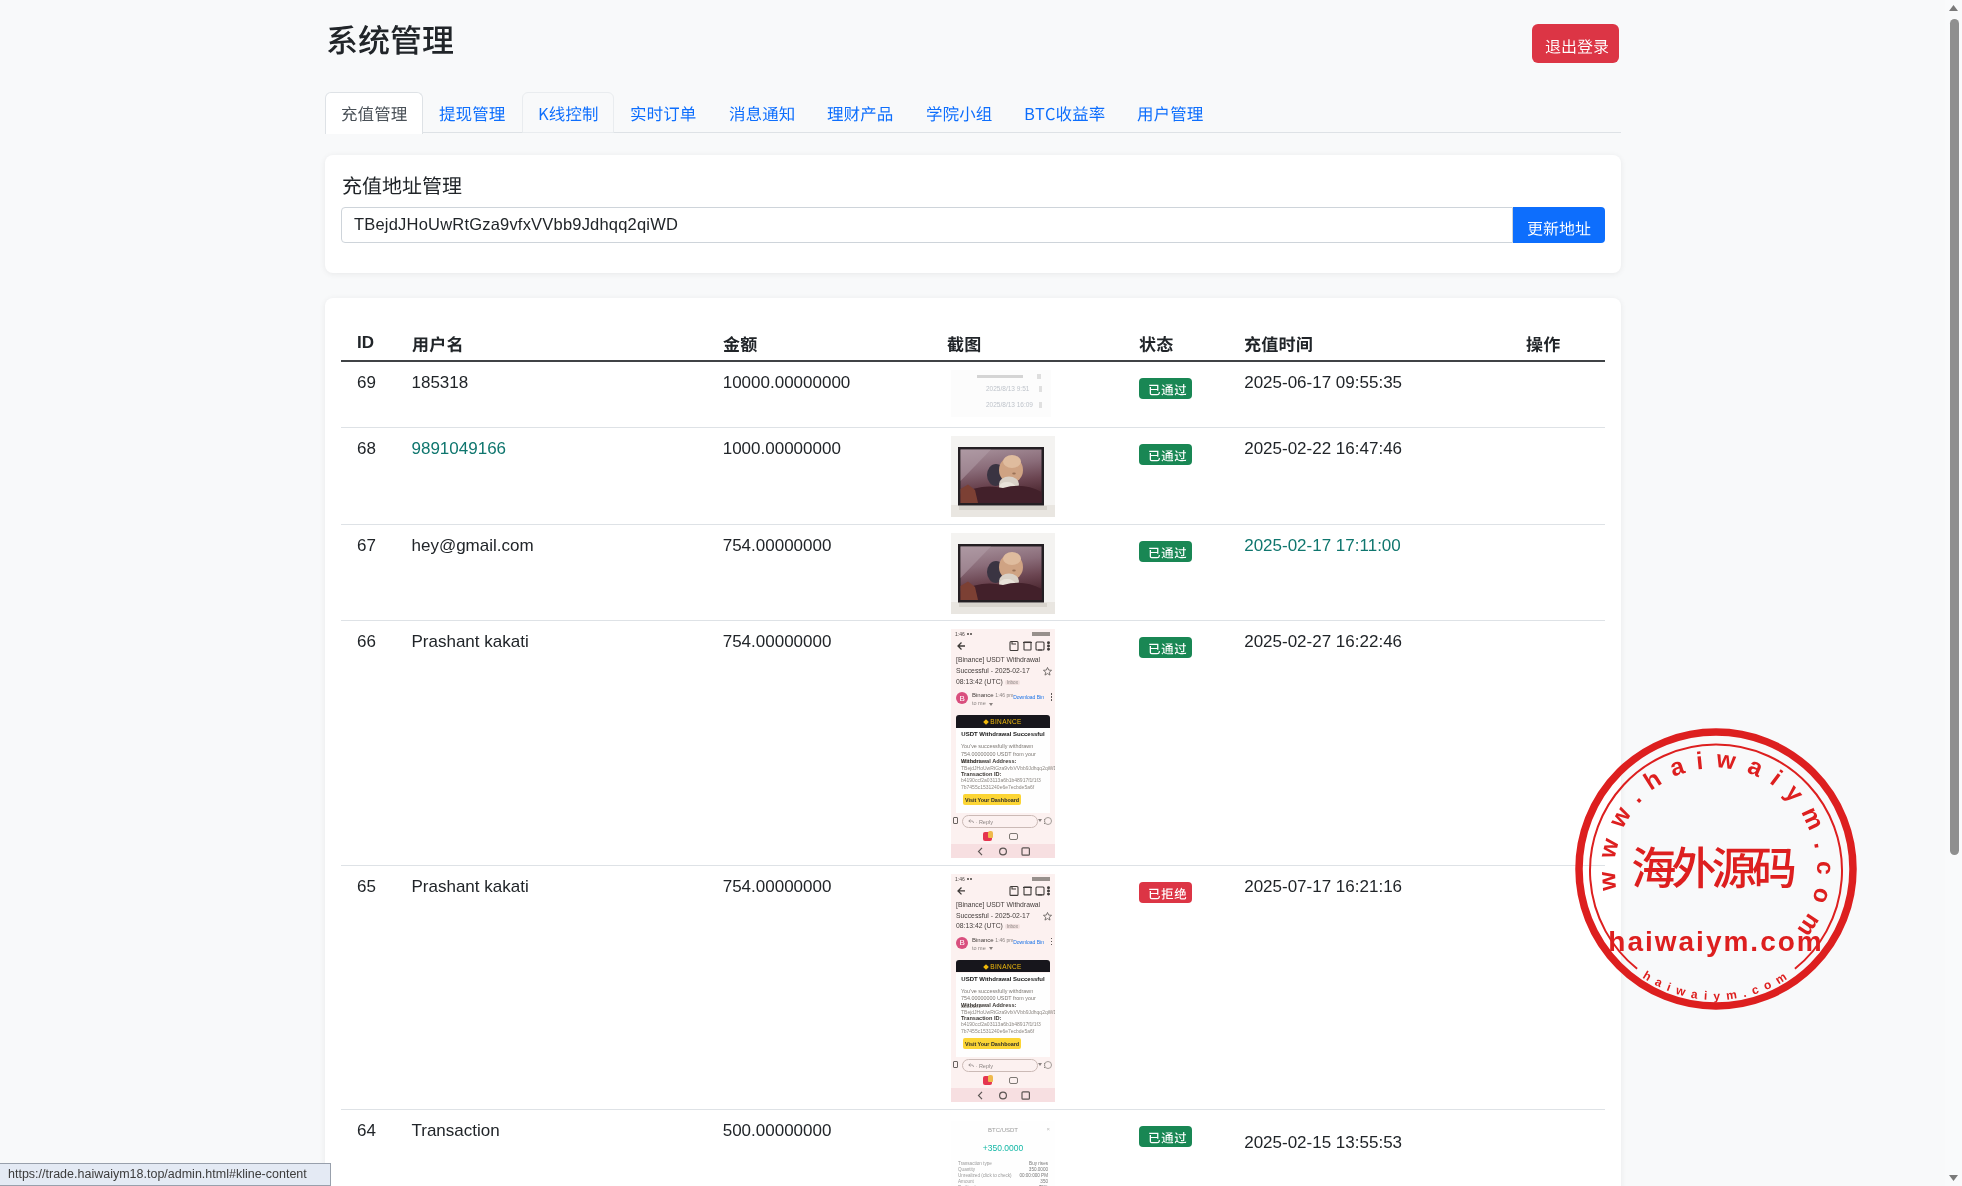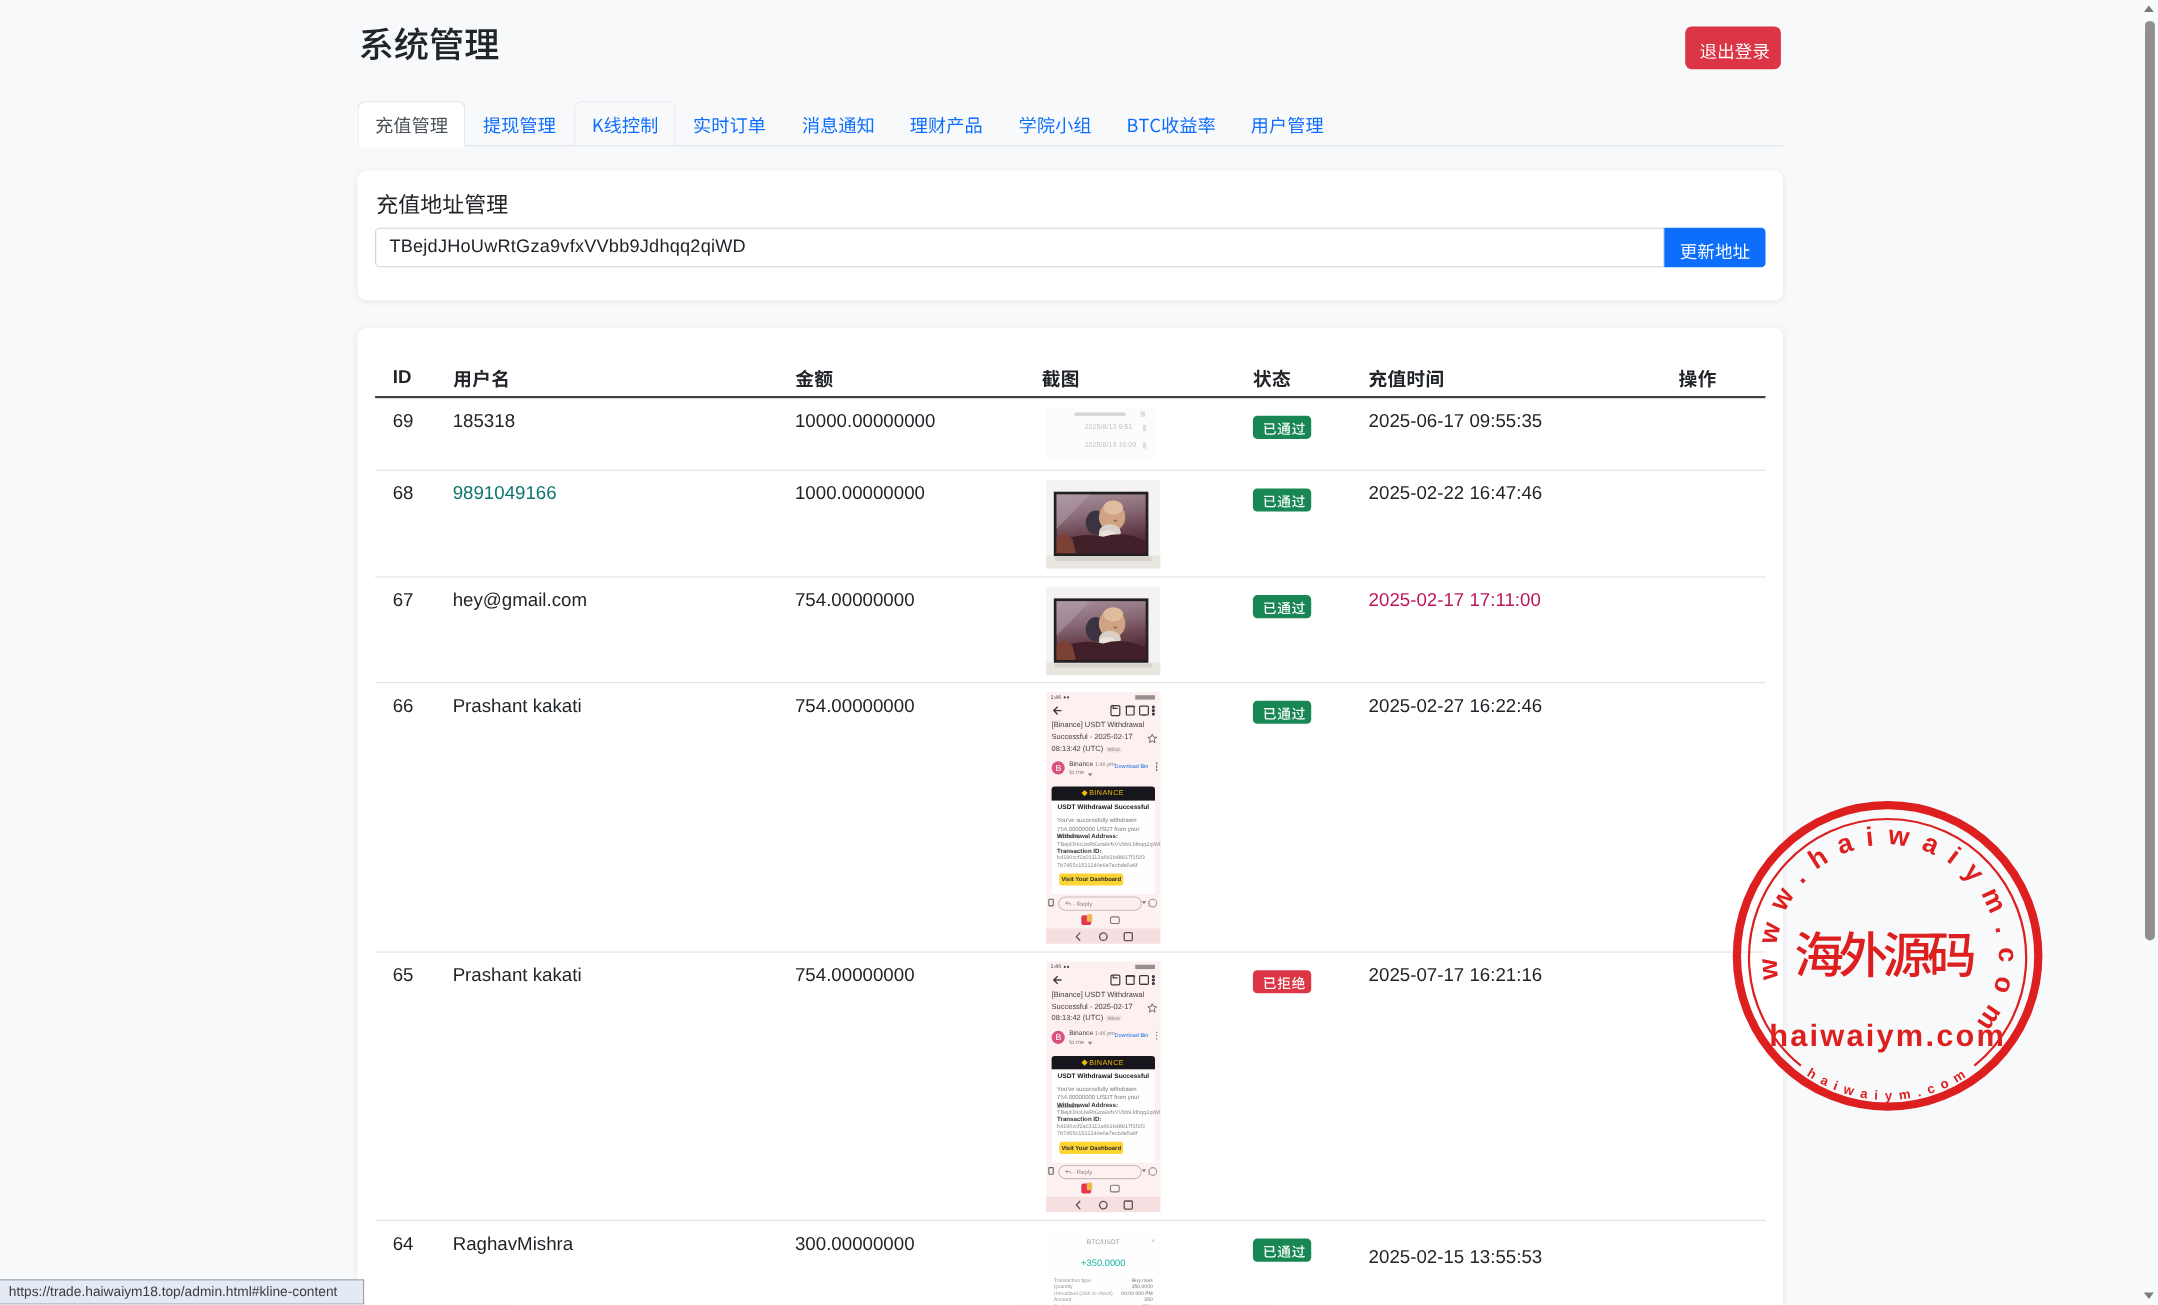--- a/index.html
+++ b/index.html
@@ -165,21 +165,21 @@
 <ellipse cx="58" cy="48" rx="10" ry="7.5" fill="#d9d1c7"></ellipse>
 <ellipse cx="56" cy="51" rx="8" ry="5" fill="#e9e3da"></ellipse>
 <path d="M9.5 67 L9.5 58 Q30 47 52 52 Q72 46 90.5 56 L90.5 67 Z" fill="#42202a"></path>
 <path d="M9.5 67 L9.5 53 L17 48.5 L24 54 L27 67 Z" fill="#7c4034"></path>
 <ellipse cx="63" cy="37.5" rx="1.8" ry="1" fill="#9b7257"></ellipse>
 </svg></div>
 <div class="abs" style="left:341px;top:620px;width:1264px;height:1px;background:#dee2e6"></div>
 <div class="abs" style="left:357px;top:537px;font-size:17px;line-height:17px;color:#212529">67</div>
 <div class="abs" style="left:411.5px;top:537px;font-size:17px;line-height:17px;color:#212529">hey@gmail.com</div>
 <div class="abs" style="left:722.7px;top:537px;font-size:17px;line-height:17px;color:#212529">754.00000000</div>
-<div class="abs" style="left:1244.2px;top:537px;font-size:17px;line-height:17px;color:#be185d">2025-02-17 17:11:00</div>
+<div class="abs" style="left:1244.2px;top:537px;font-size:17px;line-height:17px;color:#0f766e">2025-02-17 17:11:00</div>
 <div class="abs" style="left:1139px;top:540.5px;width:52.5px;height:21.5px;background:#198754;border-radius:4px"></div>
 <svg width="39.3" height="18.1" viewBox="0 0 39.3 18.1" style="position:absolute;left:1148.0px;top:542.5px;overflow:visible">
     <g transform="translate(0,14.5)">
       <path d="M1.7 -7.5H3.0V-1.4Q3.0 -1.0 3.1 -0.8Q3.2 -0.6 3.6 -0.5Q3.9 -0.5 4.6 -0.5Q4.8 -0.5 5.2 -0.5Q5.7 -0.5 6.2 -0.5Q6.8 -0.5 7.3 -0.5Q7.9 -0.5 8.4 -0.5Q8.8 -0.5 9.1 -0.5Q9.6 -0.5 9.9 -0.6Q10.2 -0.7 10.4 -0.9Q10.5 -1.2 10.6 -1.6Q10.7 -2.1 10.8 -2.8Q11.0 -2.7 11.2 -2.6Q11.4 -2.5 11.6 -2.4Q11.8 -2.4 12.0 -2.3Q11.9 -1.5 11.7 -0.9Q11.6 -0.3 11.2 0.1Q10.9 0.4 10.4 0.6Q9.9 0.7 9.1 0.7Q9.0 0.7 8.6 0.7Q8.3 0.7 7.8 0.7Q7.3 0.7 6.8 0.7Q6.3 0.7 5.9 0.7Q5.4 0.7 5.1 0.7Q4.8 0.7 4.6 0.7Q3.5 0.7 2.9 0.5Q2.3 0.3 2.0 -0.1Q1.7 -0.6 1.7 -1.4ZM2.4 -5.6H9.6V-4.5H2.4ZM1.2 -9.8H10.4V-3.8H9.1V-8.6H1.2Z M16.4 -5.8V-1.1H15.3V-4.7H13.6V-5.8ZM13.8 -9.4 14.6 -10.1Q15.0 -9.8 15.4 -9.4Q15.8 -9.0 16.2 -8.7Q16.6 -8.3 16.8 -8.0L16.0 -7.2Q15.7 -7.5 15.4 -7.9Q15.0 -8.3 14.6 -8.7Q14.2 -9.1 13.8 -9.4ZM18.7 -8.3 19.4 -9.0Q20.0 -8.8 20.7 -8.5Q21.3 -8.2 21.9 -8.0Q22.6 -7.7 23.0 -7.4L22.2 -6.7Q21.8 -6.9 21.2 -7.2Q20.6 -7.5 19.9 -7.8Q19.2 -8.1 18.7 -8.3ZM17.6 -7.4H24.1V-6.5H18.7V-0.9H17.6ZM23.5 -7.4H24.6V-2.0Q24.6 -1.6 24.5 -1.4Q24.4 -1.2 24.2 -1.1Q23.9 -1.0 23.5 -0.9Q23.1 -0.9 22.5 -0.9Q22.4 -1.1 22.3 -1.4Q22.2 -1.7 22.1 -1.9Q22.5 -1.8 22.9 -1.8Q23.2 -1.8 23.3 -1.8Q23.4 -1.9 23.5 -1.9Q23.5 -1.9 23.5 -2.1ZM17.7 -10.1H23.8V-9.2H17.7ZM18.2 -5.6H23.9V-4.8H18.2ZM18.2 -3.8H23.9V-2.9H18.2ZM20.6 -7.0H21.6V-1.0H20.6ZM23.4 -10.1H23.6L23.9 -10.2L24.6 -9.6Q24.0 -9.0 23.1 -8.4Q22.2 -7.8 21.4 -7.4Q21.3 -7.6 21.1 -7.8Q20.9 -8.0 20.8 -8.1Q21.3 -8.3 21.8 -8.6Q22.3 -9.0 22.7 -9.3Q23.1 -9.6 23.4 -9.9ZM15.9 -1.6Q16.2 -1.6 16.5 -1.4Q16.8 -1.1 17.2 -0.8Q17.9 -0.5 18.7 -0.3Q19.5 -0.2 20.6 -0.2Q21.1 -0.2 21.7 -0.3Q22.3 -0.3 22.9 -0.3Q23.6 -0.3 24.2 -0.4Q24.8 -0.4 25.2 -0.5Q25.2 -0.3 25.1 -0.1Q25.0 0.1 25.0 0.3Q24.9 0.5 24.9 0.7Q24.6 0.7 24.0 0.7Q23.5 0.7 22.9 0.7Q22.2 0.8 21.6 0.8Q21.0 0.8 20.5 0.8Q19.4 0.8 18.5 0.6Q17.7 0.5 17.1 0.1Q16.7 -0.1 16.4 -0.3Q16.1 -0.6 15.9 -0.6Q15.7 -0.6 15.4 -0.4Q15.1 -0.2 14.8 0.2Q14.5 0.6 14.2 1.0L13.5 -0.0Q14.1 -0.7 14.8 -1.1Q15.4 -1.6 15.9 -1.6Z M27.1 -9.6 28.0 -10.2Q28.3 -9.9 28.7 -9.5Q29.1 -9.1 29.4 -8.8Q29.7 -8.4 29.9 -8.1L28.9 -7.4Q28.7 -7.7 28.4 -8.1Q28.1 -8.5 27.8 -8.9Q27.4 -9.2 27.1 -9.6ZM29.6 -5.9V-1.2H28.4V-4.8H26.8V-5.9ZM28.9 -1.9Q29.2 -1.9 29.4 -1.7Q29.6 -1.6 29.8 -1.5Q30.1 -1.3 30.4 -1.1Q31.0 -0.7 31.9 -0.6Q32.7 -0.5 33.7 -0.5Q34.3 -0.5 34.9 -0.5Q35.5 -0.5 36.1 -0.6Q36.7 -0.6 37.3 -0.7Q37.9 -0.7 38.3 -0.8Q38.2 -0.6 38.2 -0.4Q38.1 -0.1 38.0 0.1Q38.0 0.4 38.0 0.5Q37.6 0.6 37.1 0.6Q36.6 0.6 36.0 0.6Q35.4 0.6 34.8 0.7Q34.2 0.7 33.7 0.7Q32.5 0.7 31.7 0.5Q30.9 0.4 30.2 0.0Q29.8 -0.2 29.4 -0.5Q29.1 -0.7 28.9 -0.7Q28.7 -0.7 28.5 -0.5Q28.2 -0.3 27.9 0.1Q27.7 0.5 27.4 0.9L26.6 -0.3Q27.2 -1.0 27.8 -1.4Q28.5 -1.9 28.9 -1.9ZM30.4 -8.3H38.0V-7.2H30.4ZM35.1 -10.5H36.3V-2.6Q36.3 -2.1 36.2 -1.8Q36.0 -1.5 35.6 -1.4Q35.3 -1.2 34.7 -1.2Q34.1 -1.2 33.2 -1.2Q33.2 -1.4 33.0 -1.8Q32.9 -2.1 32.8 -2.4Q33.2 -2.4 33.6 -2.4Q34.0 -2.3 34.4 -2.3Q34.7 -2.3 34.8 -2.3Q35.0 -2.4 35.0 -2.4Q35.1 -2.5 35.1 -2.6ZM30.9 -5.9 31.8 -6.4Q32.1 -6.1 32.5 -5.6Q32.8 -5.2 33.1 -4.8Q33.4 -4.3 33.6 -4.0L32.6 -3.4Q32.4 -3.7 32.1 -4.2Q31.9 -4.6 31.5 -5.1Q31.2 -5.5 30.9 -5.9Z" fill="#fff"></path>
     </g>
   </svg>
 <div class="abs" style="left:951px;top:533px;width:104px;height:81px">
 <svg width="104" height="81" viewBox="0 0 104 81">
 <defs>
 <linearGradient id="p533g" x1="0" y1="0" x2="0.22" y2="1">
@@ -336,22 +336,22 @@
 <div class="abs" style="left:37px;top:201.1px;width:5px;height:7px;background:#efb94c;border-radius:2px 2px 1px 1px"></div>
 <div class="abs" style="left:58px;top:203.1px;width:9px;height:7.0px;border:0.9px solid #7d7873;border-radius:2px"></div>
 <div class="abs" style="left:0;top:214.1px;width:104px;height:13.9px;background:#f7dfe1"></div>
 <svg class="abs" style="left:0;top:217.0px" width="104" height="9.0" viewBox="0 0 104 9" preserveAspectRatio="none">
 <path d="M31 0.8 L27.5 4.5 L31 8.2" stroke="#5c5553" stroke-width="1.2" fill="none"></path>
 <circle cx="52" cy="4.5" r="3.4" stroke="#5c5553" stroke-width="1.2" fill="none"></circle>
 <rect x="71" y="0.8" width="7.4" height="7.4" rx="1" stroke="#5c5553" stroke-width="1.2" fill="none"></rect>
 </svg>
   </div>
 <div class="abs" style="left:357px;top:1122px;font-size:17px;line-height:17px;color:#212529">64</div>
-<div class="abs" style="left:411.5px;top:1122px;font-size:17px;line-height:17px;color:#212529">RaghavMishra</div>
-<div class="abs" style="left:722.7px;top:1122px;font-size:17px;line-height:17px;color:#212529">300.00000000</div>
+<div class="abs" style="left:411.5px;top:1122px;font-size:17px;line-height:17px;color:#212529">Transaction</div>
+<div class="abs" style="left:722.7px;top:1122px;font-size:17px;line-height:17px;color:#212529">500.00000000</div>
 <div class="abs" style="left:1244.2px;top:1134px;font-size:17px;line-height:17px;color:#212529">2025-02-15 13:55:53</div>
 <div class="abs" style="left:1139px;top:1125.5px;width:52.5px;height:21.5px;background:#198754;border-radius:4px"></div>
 <svg width="39.3" height="18.1" viewBox="0 0 39.3 18.1" style="position:absolute;left:1148.0px;top:1127.5px;overflow:visible">
     <g transform="translate(0,14.5)">
       <path d="M1.7 -7.5H3.0V-1.4Q3.0 -1.0 3.1 -0.8Q3.2 -0.6 3.6 -0.5Q3.9 -0.5 4.6 -0.5Q4.8 -0.5 5.2 -0.5Q5.7 -0.5 6.2 -0.5Q6.8 -0.5 7.3 -0.5Q7.9 -0.5 8.4 -0.5Q8.8 -0.5 9.1 -0.5Q9.6 -0.5 9.9 -0.6Q10.2 -0.7 10.4 -0.9Q10.5 -1.2 10.6 -1.6Q10.7 -2.1 10.8 -2.8Q11.0 -2.7 11.2 -2.6Q11.4 -2.5 11.6 -2.4Q11.8 -2.4 12.0 -2.3Q11.9 -1.5 11.7 -0.9Q11.6 -0.3 11.2 0.1Q10.9 0.4 10.4 0.6Q9.9 0.7 9.1 0.7Q9.0 0.7 8.6 0.7Q8.3 0.7 7.8 0.7Q7.3 0.7 6.8 0.7Q6.3 0.7 5.9 0.7Q5.4 0.7 5.1 0.7Q4.8 0.7 4.6 0.7Q3.5 0.7 2.9 0.5Q2.3 0.3 2.0 -0.1Q1.7 -0.6 1.7 -1.4ZM2.4 -5.6H9.6V-4.5H2.4ZM1.2 -9.8H10.4V-3.8H9.1V-8.6H1.2Z M16.4 -5.8V-1.1H15.3V-4.7H13.6V-5.8ZM13.8 -9.4 14.6 -10.1Q15.0 -9.8 15.4 -9.4Q15.8 -9.0 16.2 -8.7Q16.6 -8.3 16.8 -8.0L16.0 -7.2Q15.7 -7.5 15.4 -7.9Q15.0 -8.3 14.6 -8.7Q14.2 -9.1 13.8 -9.4ZM18.7 -8.3 19.4 -9.0Q20.0 -8.8 20.7 -8.5Q21.3 -8.2 21.9 -8.0Q22.6 -7.7 23.0 -7.4L22.2 -6.7Q21.8 -6.9 21.2 -7.2Q20.6 -7.5 19.9 -7.8Q19.2 -8.1 18.7 -8.3ZM17.6 -7.4H24.1V-6.5H18.7V-0.9H17.6ZM23.5 -7.4H24.6V-2.0Q24.6 -1.6 24.5 -1.4Q24.4 -1.2 24.2 -1.1Q23.9 -1.0 23.5 -0.9Q23.1 -0.9 22.5 -0.9Q22.4 -1.1 22.3 -1.4Q22.2 -1.7 22.1 -1.9Q22.5 -1.8 22.9 -1.8Q23.2 -1.8 23.3 -1.8Q23.4 -1.9 23.5 -1.9Q23.5 -1.9 23.5 -2.1ZM17.7 -10.1H23.8V-9.2H17.7ZM18.2 -5.6H23.9V-4.8H18.2ZM18.2 -3.8H23.9V-2.9H18.2ZM20.6 -7.0H21.6V-1.0H20.6ZM23.4 -10.1H23.6L23.9 -10.2L24.6 -9.6Q24.0 -9.0 23.1 -8.4Q22.2 -7.8 21.4 -7.4Q21.3 -7.6 21.1 -7.8Q20.9 -8.0 20.8 -8.1Q21.3 -8.3 21.8 -8.6Q22.3 -9.0 22.7 -9.3Q23.1 -9.6 23.4 -9.9ZM15.9 -1.6Q16.2 -1.6 16.5 -1.4Q16.8 -1.1 17.2 -0.8Q17.9 -0.5 18.7 -0.3Q19.5 -0.2 20.6 -0.2Q21.1 -0.2 21.7 -0.3Q22.3 -0.3 22.9 -0.3Q23.6 -0.3 24.2 -0.4Q24.8 -0.4 25.2 -0.5Q25.2 -0.3 25.1 -0.1Q25.0 0.1 25.0 0.3Q24.9 0.5 24.9 0.7Q24.6 0.7 24.0 0.7Q23.5 0.7 22.9 0.7Q22.2 0.8 21.6 0.8Q21.0 0.8 20.5 0.8Q19.4 0.8 18.5 0.6Q17.7 0.5 17.1 0.1Q16.7 -0.1 16.4 -0.3Q16.1 -0.6 15.9 -0.6Q15.7 -0.6 15.4 -0.4Q15.1 -0.2 14.8 0.2Q14.5 0.6 14.2 1.0L13.5 -0.0Q14.1 -0.7 14.8 -1.1Q15.4 -1.6 15.9 -1.6Z M27.1 -9.6 28.0 -10.2Q28.3 -9.9 28.7 -9.5Q29.1 -9.1 29.4 -8.8Q29.7 -8.4 29.9 -8.1L28.9 -7.4Q28.7 -7.7 28.4 -8.1Q28.1 -8.5 27.8 -8.9Q27.4 -9.2 27.1 -9.6ZM29.6 -5.9V-1.2H28.4V-4.8H26.8V-5.9ZM28.9 -1.9Q29.2 -1.9 29.4 -1.7Q29.6 -1.6 29.8 -1.5Q30.1 -1.3 30.4 -1.1Q31.0 -0.7 31.9 -0.6Q32.7 -0.5 33.7 -0.5Q34.3 -0.5 34.9 -0.5Q35.5 -0.5 36.1 -0.6Q36.7 -0.6 37.3 -0.7Q37.9 -0.7 38.3 -0.8Q38.2 -0.6 38.2 -0.4Q38.1 -0.1 38.0 0.1Q38.0 0.4 38.0 0.5Q37.6 0.6 37.1 0.6Q36.6 0.6 36.0 0.6Q35.4 0.6 34.8 0.7Q34.2 0.7 33.7 0.7Q32.5 0.7 31.7 0.5Q30.9 0.4 30.2 0.0Q29.8 -0.2 29.4 -0.5Q29.1 -0.7 28.9 -0.7Q28.7 -0.7 28.5 -0.5Q28.2 -0.3 27.9 0.1Q27.7 0.5 27.4 0.9L26.6 -0.3Q27.2 -1.0 27.8 -1.4Q28.5 -1.9 28.9 -1.9ZM30.4 -8.3H38.0V-7.2H30.4ZM35.1 -10.5H36.3V-2.6Q36.3 -2.1 36.2 -1.8Q36.0 -1.5 35.6 -1.4Q35.3 -1.2 34.7 -1.2Q34.1 -1.2 33.2 -1.2Q33.2 -1.4 33.0 -1.8Q32.9 -2.1 32.8 -2.4Q33.2 -2.4 33.6 -2.4Q34.0 -2.3 34.4 -2.3Q34.7 -2.3 34.8 -2.3Q35.0 -2.4 35.0 -2.4Q35.1 -2.5 35.1 -2.6ZM30.9 -5.9 31.8 -6.4Q32.1 -6.1 32.5 -5.6Q32.8 -5.2 33.1 -4.8Q33.4 -4.3 33.6 -4.0L32.6 -3.4Q32.4 -3.7 32.1 -4.2Q31.9 -4.6 31.5 -5.1Q31.2 -5.5 30.9 -5.9Z" fill="#fff"></path>
     </g>
   </svg>
 <div class="abs" style="left:951px;top:1121px;width:104px;height:73px;background:#fefefe;overflow:hidden">
 <div class="abs" style="left:0;top:6px;width:100%;text-align:center;font-size:6px;color:#9b9b9b">BTC/USDT</div>
 <div class="abs" style="right:5px;top:5px;font-size:6px;color:#bbb">×</div>

